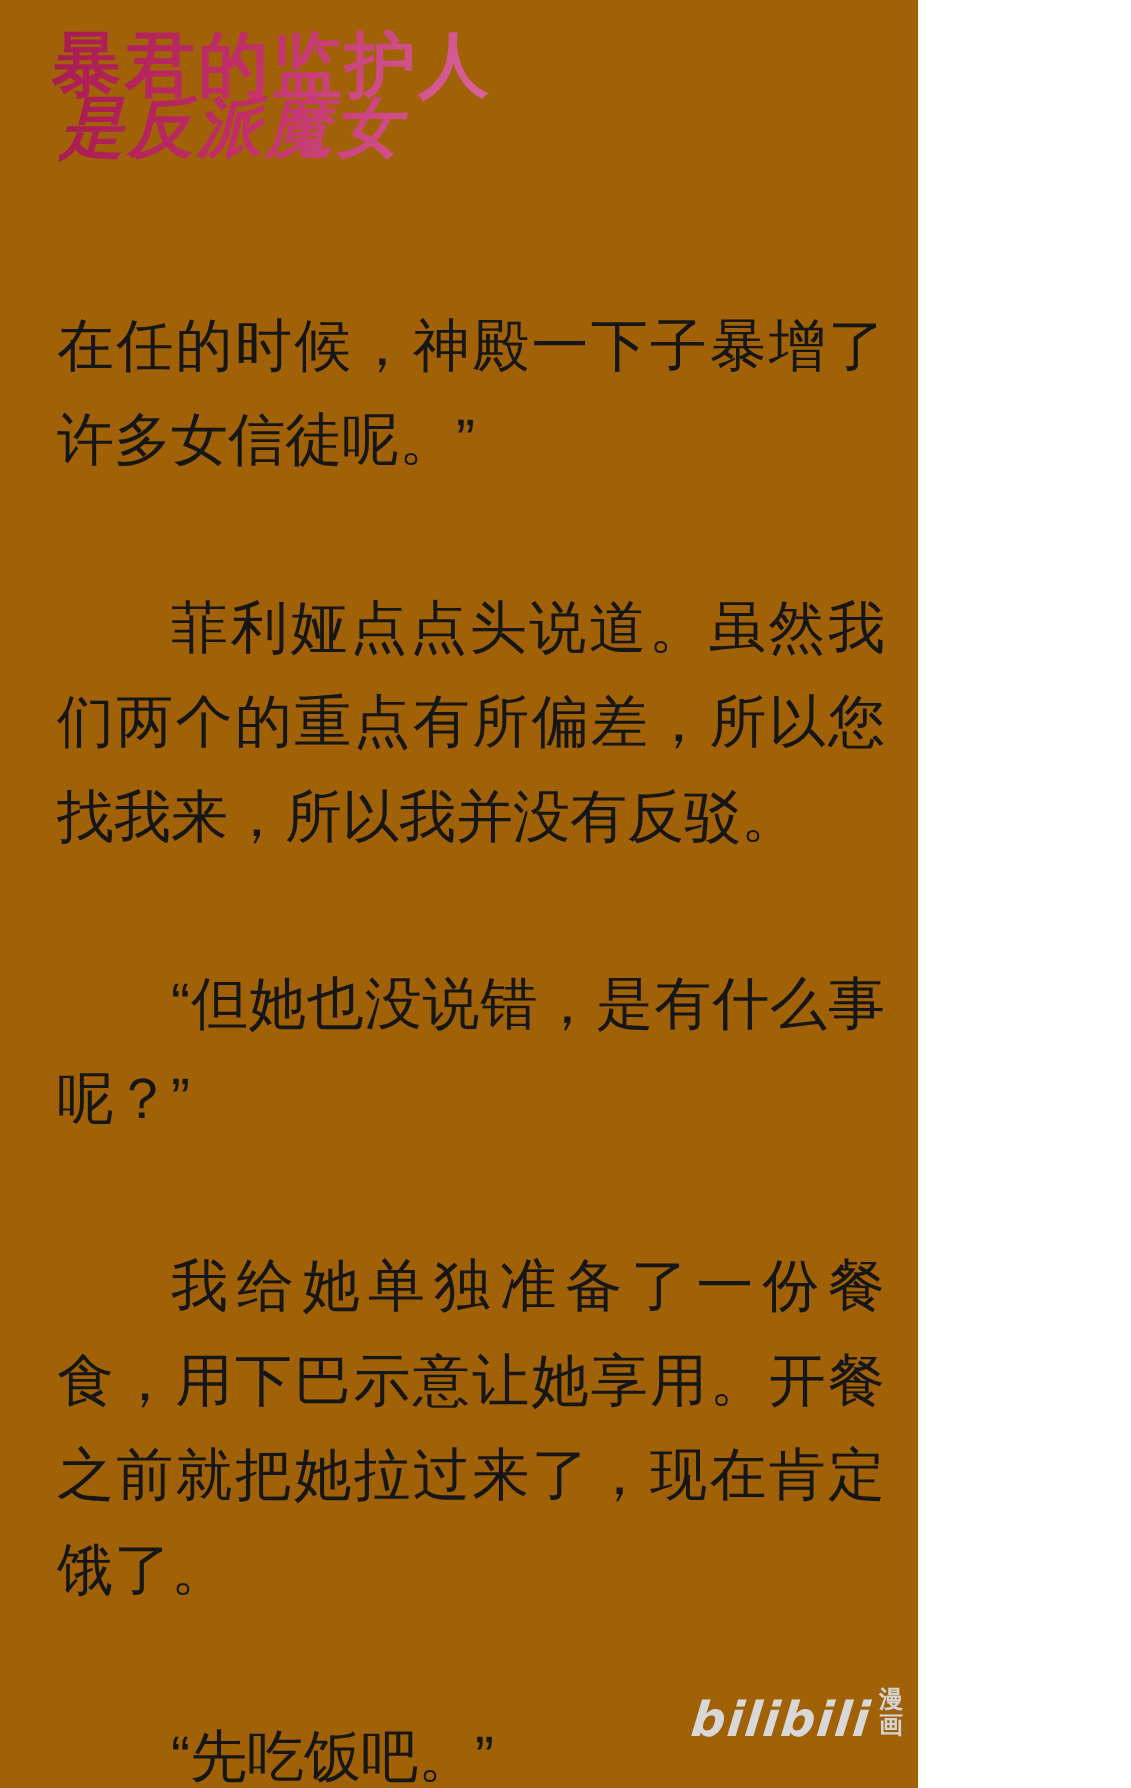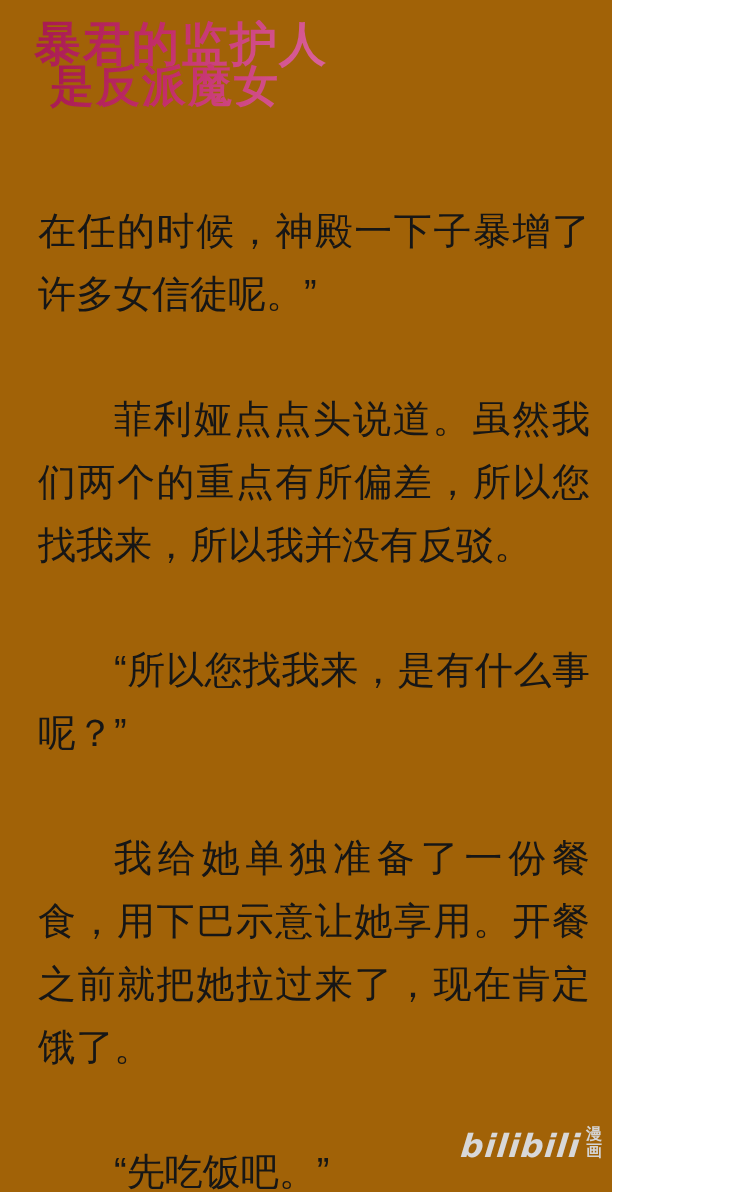--- a/index.html
+++ b/index.html
@@ -21,21 +21,21 @@
     position: absolute;
     left: 34px;
     top: 20px;
     font-family: "DejaVu Serif", serif;
     font-weight: 700;
     line-height: 1.02;
     letter-spacing: 2px;
     user-select: none;
   }
   .logo-line1 { font-size: 47px; }
-  .logo-line2 { font-size: 44px; margin-left: 16px; margin-top: -4px; }
+  .logo-line2 { font-size: 44px; margin-left: 5px; margin-top: -4px; font-style: italic; }
   .logo-line {
     color: #bb2a60;
     display: block;
   }
   @supports ((-webkit-background-clip: text) or (background-clip: text)) {
     .logo-line {
       background: linear-gradient(115deg, #a91c52 5%, #c42f6b 45%, #d9609a 95%);
       -webkit-background-clip: text;
       background-clip: text;
       color: transparent;
@@ -98,21 +98,21 @@
 <div class="page">
 
   <div class="logo">
     <span class="logo-line logo-line1">暴君的监护人</span>
     <span class="logo-line logo-line2">是反派魔女</span>
   </div>
 
   <div class="novel-text">
     <p class="no-indent">在任的时候，神殿一下子暴增了许多女信徒呢。”</p>
     <p>菲利娅点点头说道。虽然我们两个的重点有所偏差，所以您找我来，所以我并没有反驳。</p>
-    <p>“所以您找我来，是有什么事呢？”</p>
+    <p>“但她也没说错，是有什么事呢？”</p>
     <p>我给她单独准备了一份餐食，用下巴示意让她享用。开餐之前就把她拉过来了，现在肯定饿了。</p>
     <p>“先吃饭吧。”</p>
   </div>
 
   <div class="watermark">
     <span class="watermark-brand">bilibili</span>
     <span class="watermark-suffix">
       <span>漫</span>
       <span>画</span>
     </span>

